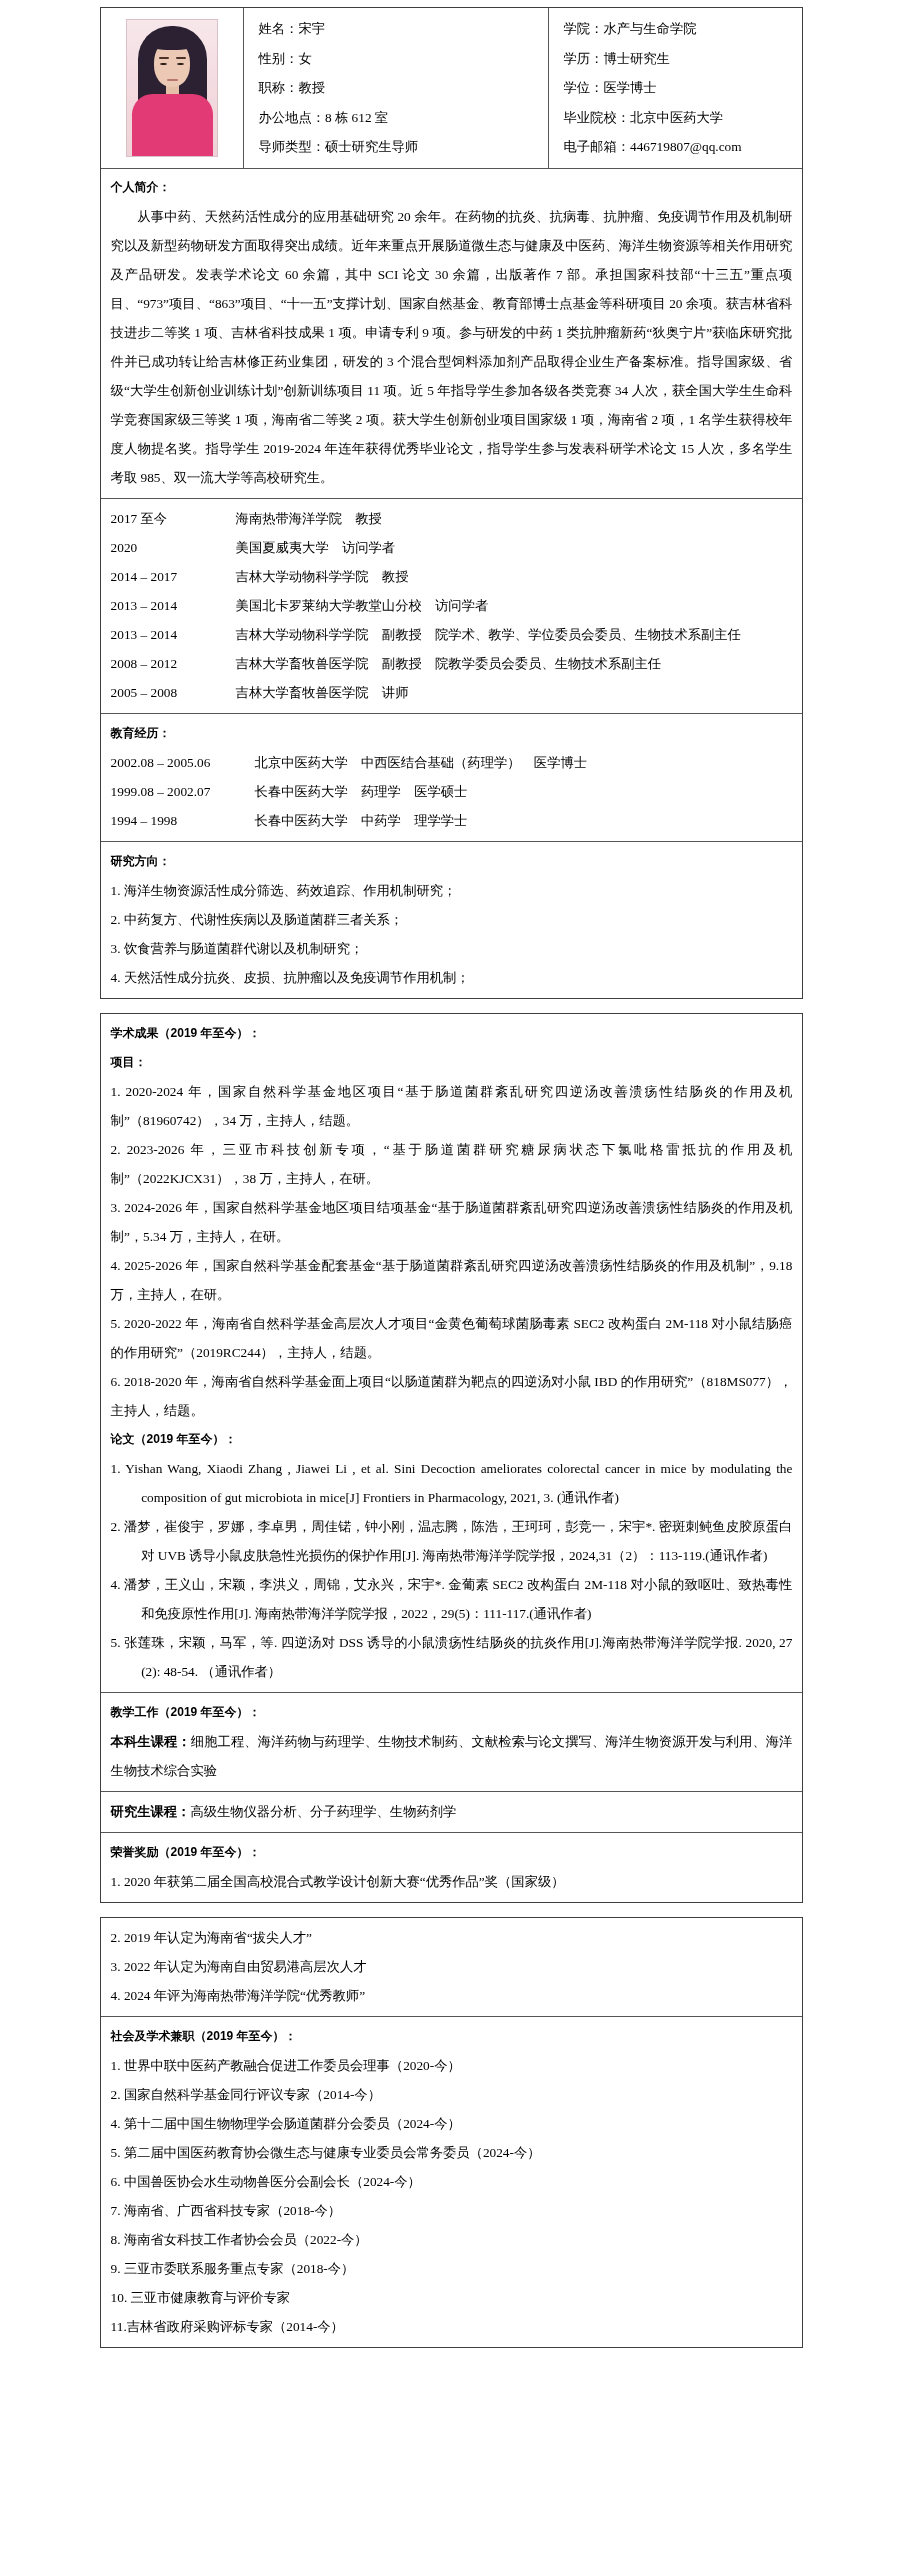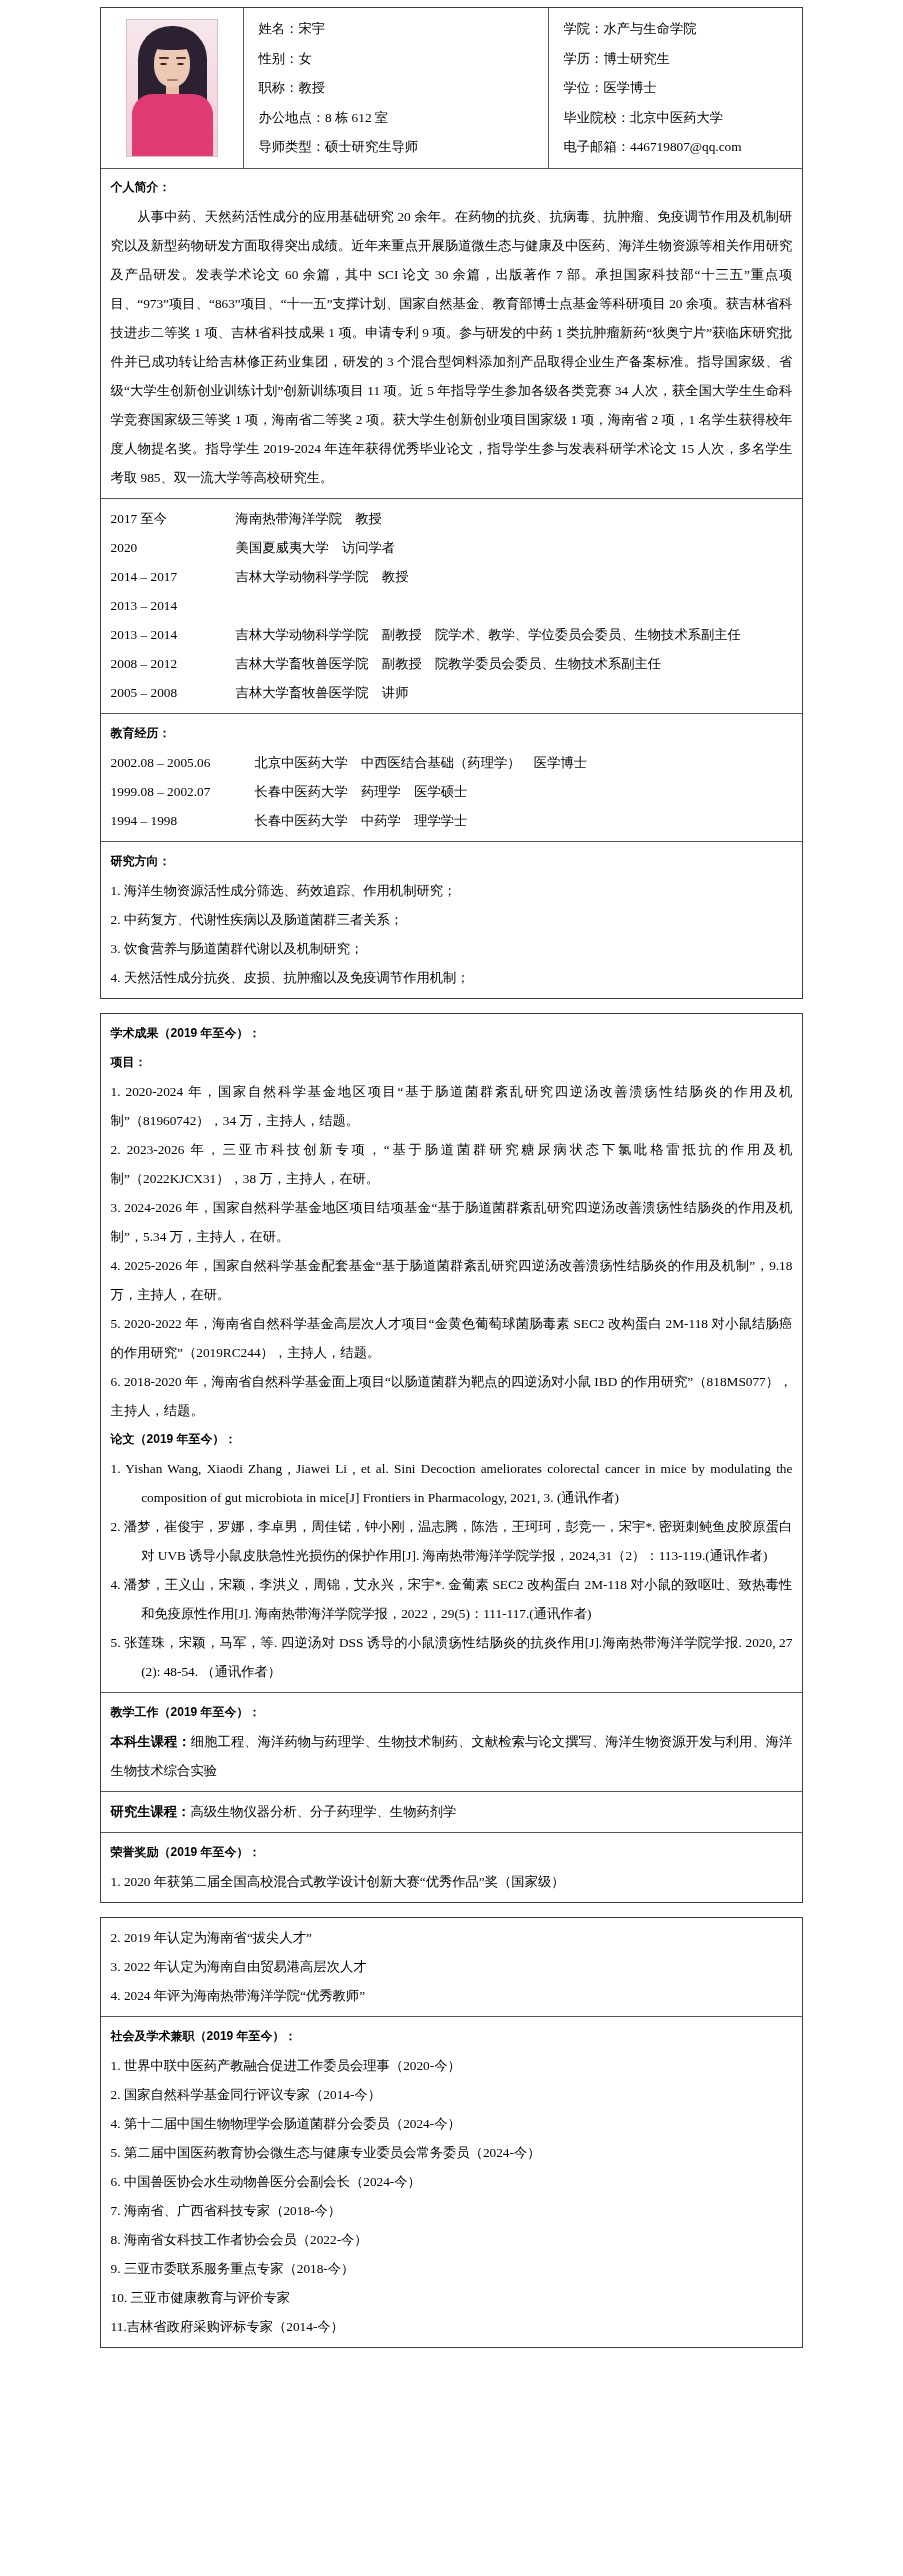--- a/index.html
+++ b/index.html
@@ -130,20 +130,21 @@
       <div class="wrow">
           <div class="wperiod">2020</div>
           <div class="wdetails">美国夏威夷大学　访问学者</div>
         </div>
       <div class="wrow">
           <div class="wperiod">2014 – 2017</div>
           <div class="wdetails">吉林大学动物科学学院　教授</div>
         </div>
       <div class="wrow">
           <div class="wperiod">2013 – 2014</div>
+          <div class="wdetails">美国北卡罗莱纳大学教堂山分校　访问学者</div>
         </div>
       <div class="wrow">
           <div class="wperiod">2013 – 2014</div>
           <div class="wdetails">吉林大学动物科学学院　副教授　院学术、教学、学位委员会委员、生物技术系副主任</div>
         </div>
       <div class="wrow">
           <div class="wperiod">2008 – 2012</div>
           <div class="wdetails">吉林大学畜牧兽医学院　副教授　院教学委员会委员、生物技术系副主任</div>
         </div>
       <div class="wrow">

